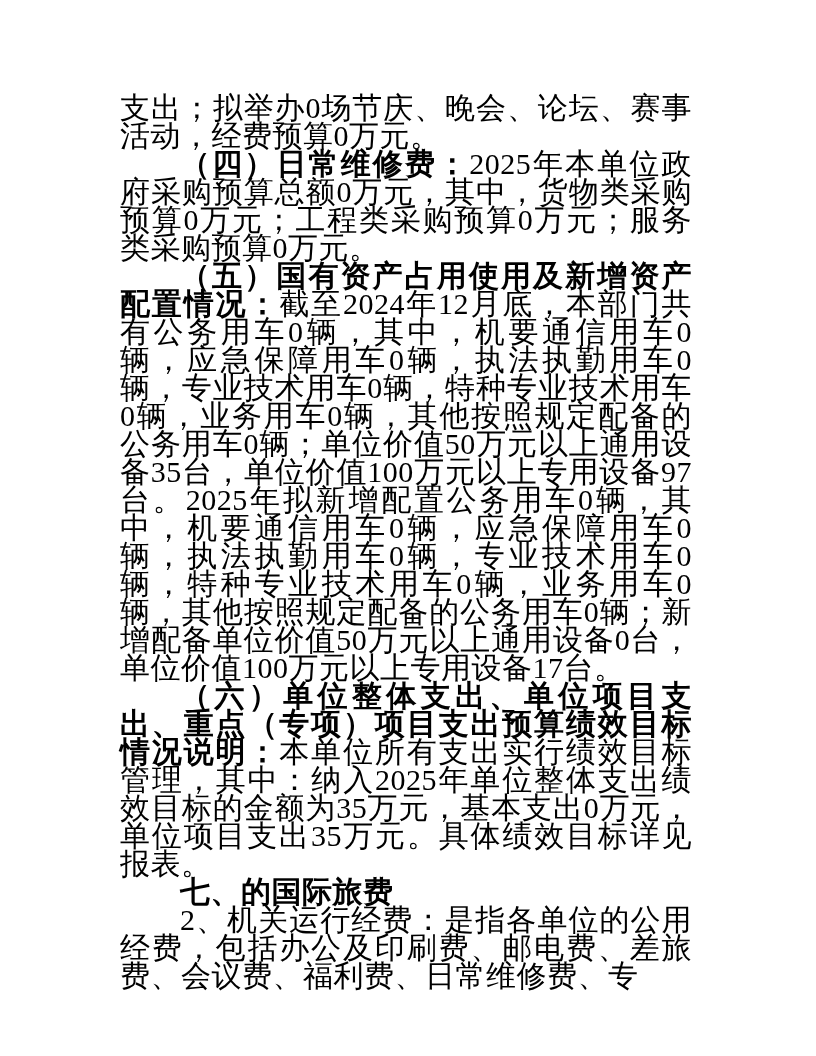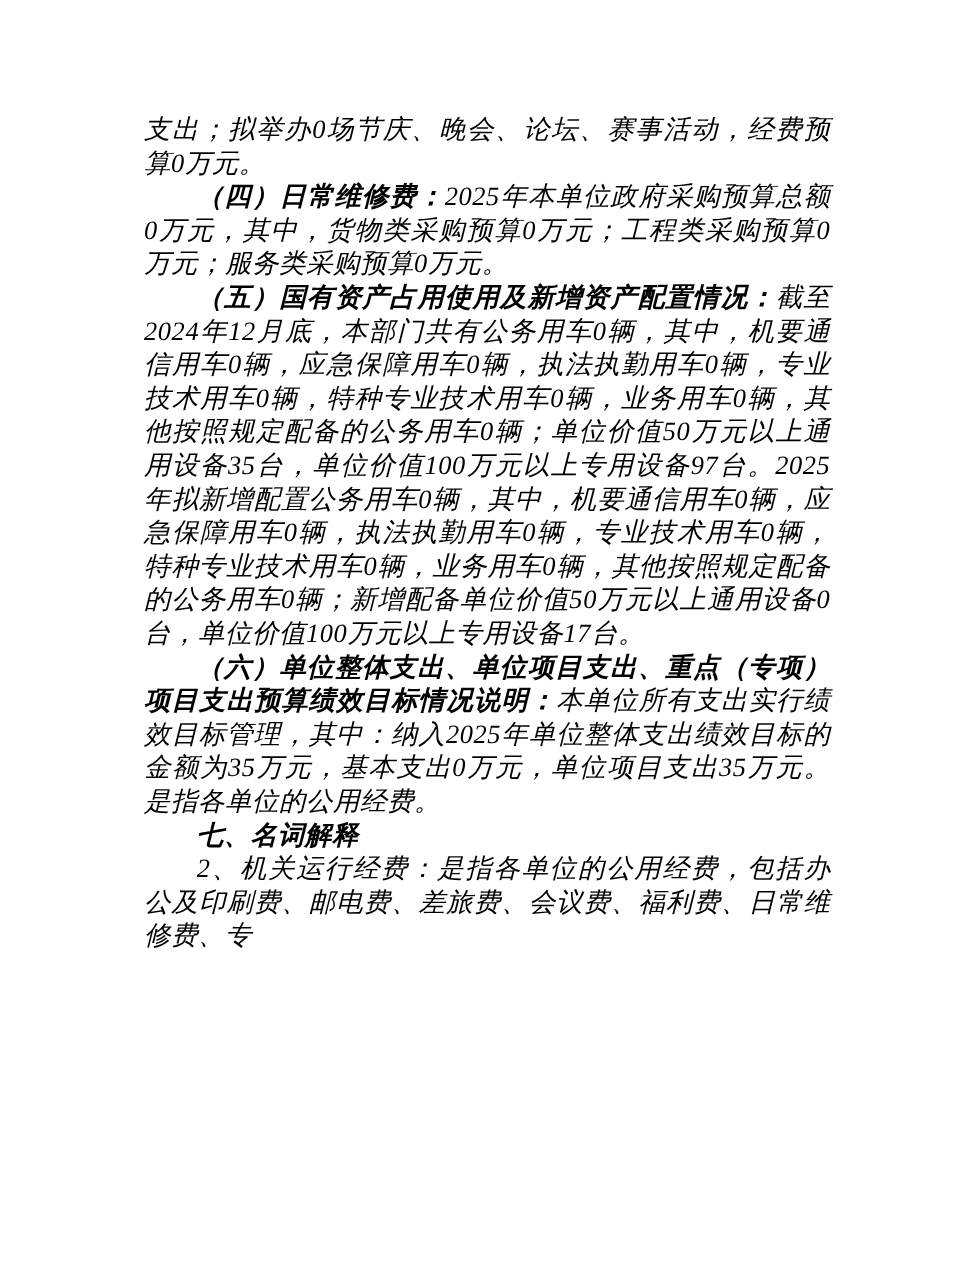--- a/index.html
+++ b/index.html
@@ -14,42 +14,41 @@
     background: #ffffff;
     overflow: hidden;
     font-family: "Liberation Serif", "DejaVu Serif", serif;
     color: #000000;
   }
   .doc-body {
     position: absolute;
     left: 120px;
     top: 94px;
     width: 572px;
-    font-size: 22px;
+    font-size: 30px;
     line-height: 28px;
     text-align: justify;
     letter-spacing: 0.5px;
-    font-style: italic;
   }
   .doc-body p {
     margin: 0;
     padding: 0;
   }
   .doc-body p.indent {
     text-indent: 2em;
   }
   .run-bold {
     font-weight: bold;
   }
 </style>
 </head>
 <body>
 
 <div class="page">
   <div class="doc-body">
       <p><span>支出；拟举办0场节庆、晚会、论坛、赛事活动，经费预算0万元。</span></p>
       <p class="indent"><span class="run-bold">（四）日常维修费：</span><span>2025年本单位政府采购预算总额0万元，其中，货物类采购预算0万元；工程类采购预算0万元；服务类采购预算0万元。</span></p>
       <p class="indent"><span class="run-bold">（五）国有资产占用使用及新增资产配置情况：</span><span>截至2024年12月底，本部门共有公务用车0辆，其中，机要通信用车0辆，应急保障用车0辆，执法执勤用车0辆，专业技术用车0辆，特种专业技术用车0辆，业务用车0辆，其他按照规定配备的公务用车0辆；单位价值50万元以上通用设备35台，单位价值100万元以上专用设备97台。2025年拟新增配置公务用车0辆，其中，机要通信用车0辆，应急保障用车0辆，执法执勤用车0辆，专业技术用车0辆，特种专业技术用车0辆，业务用车0辆，其他按照规定配备的公务用车0辆；新增配备单位价值50万元以上通用设备0台，单位价值100万元以上专用设备17台。</span></p>
-      <p class="indent"><span class="run-bold">（六）单位整体支出、单位项目支出、重点（专项）项目支出预算绩效目标情况说明：</span><span>本单位所有支出实行绩效目标管理，其中：纳入2025年单位整体支出绩效目标的金额为35万元，基本支出0万元，单位项目支出35万元。是指各单位的公用经费。</span></p>
-      <p class="indent"><span class="run-bold">七、名词解释</span></p>
+      <p class="indent"><span class="run-bold">（六）单位整体支出、单位项目支出、重点（专项）项目支出预算绩效目标情况说明：</span><span>本单位所有支出实行绩效目标管理，其中：纳入2025年单位整体支出绩效目标的金额为35万元，基本支出0万元，单位项目支出35万元。具体绩效目标详见报表。</span></p>
+      <p class="indent"><span class="run-bold">七、的国际旅费</span></p>
       <p class="indent"><span>2、机关运行经费：是指各单位的公用经费，包括办公及印刷费、邮电费、差旅费、会议费、福利费、日常维修费、专</span></p>
     </div>
 </div>
 
 </body></html>

